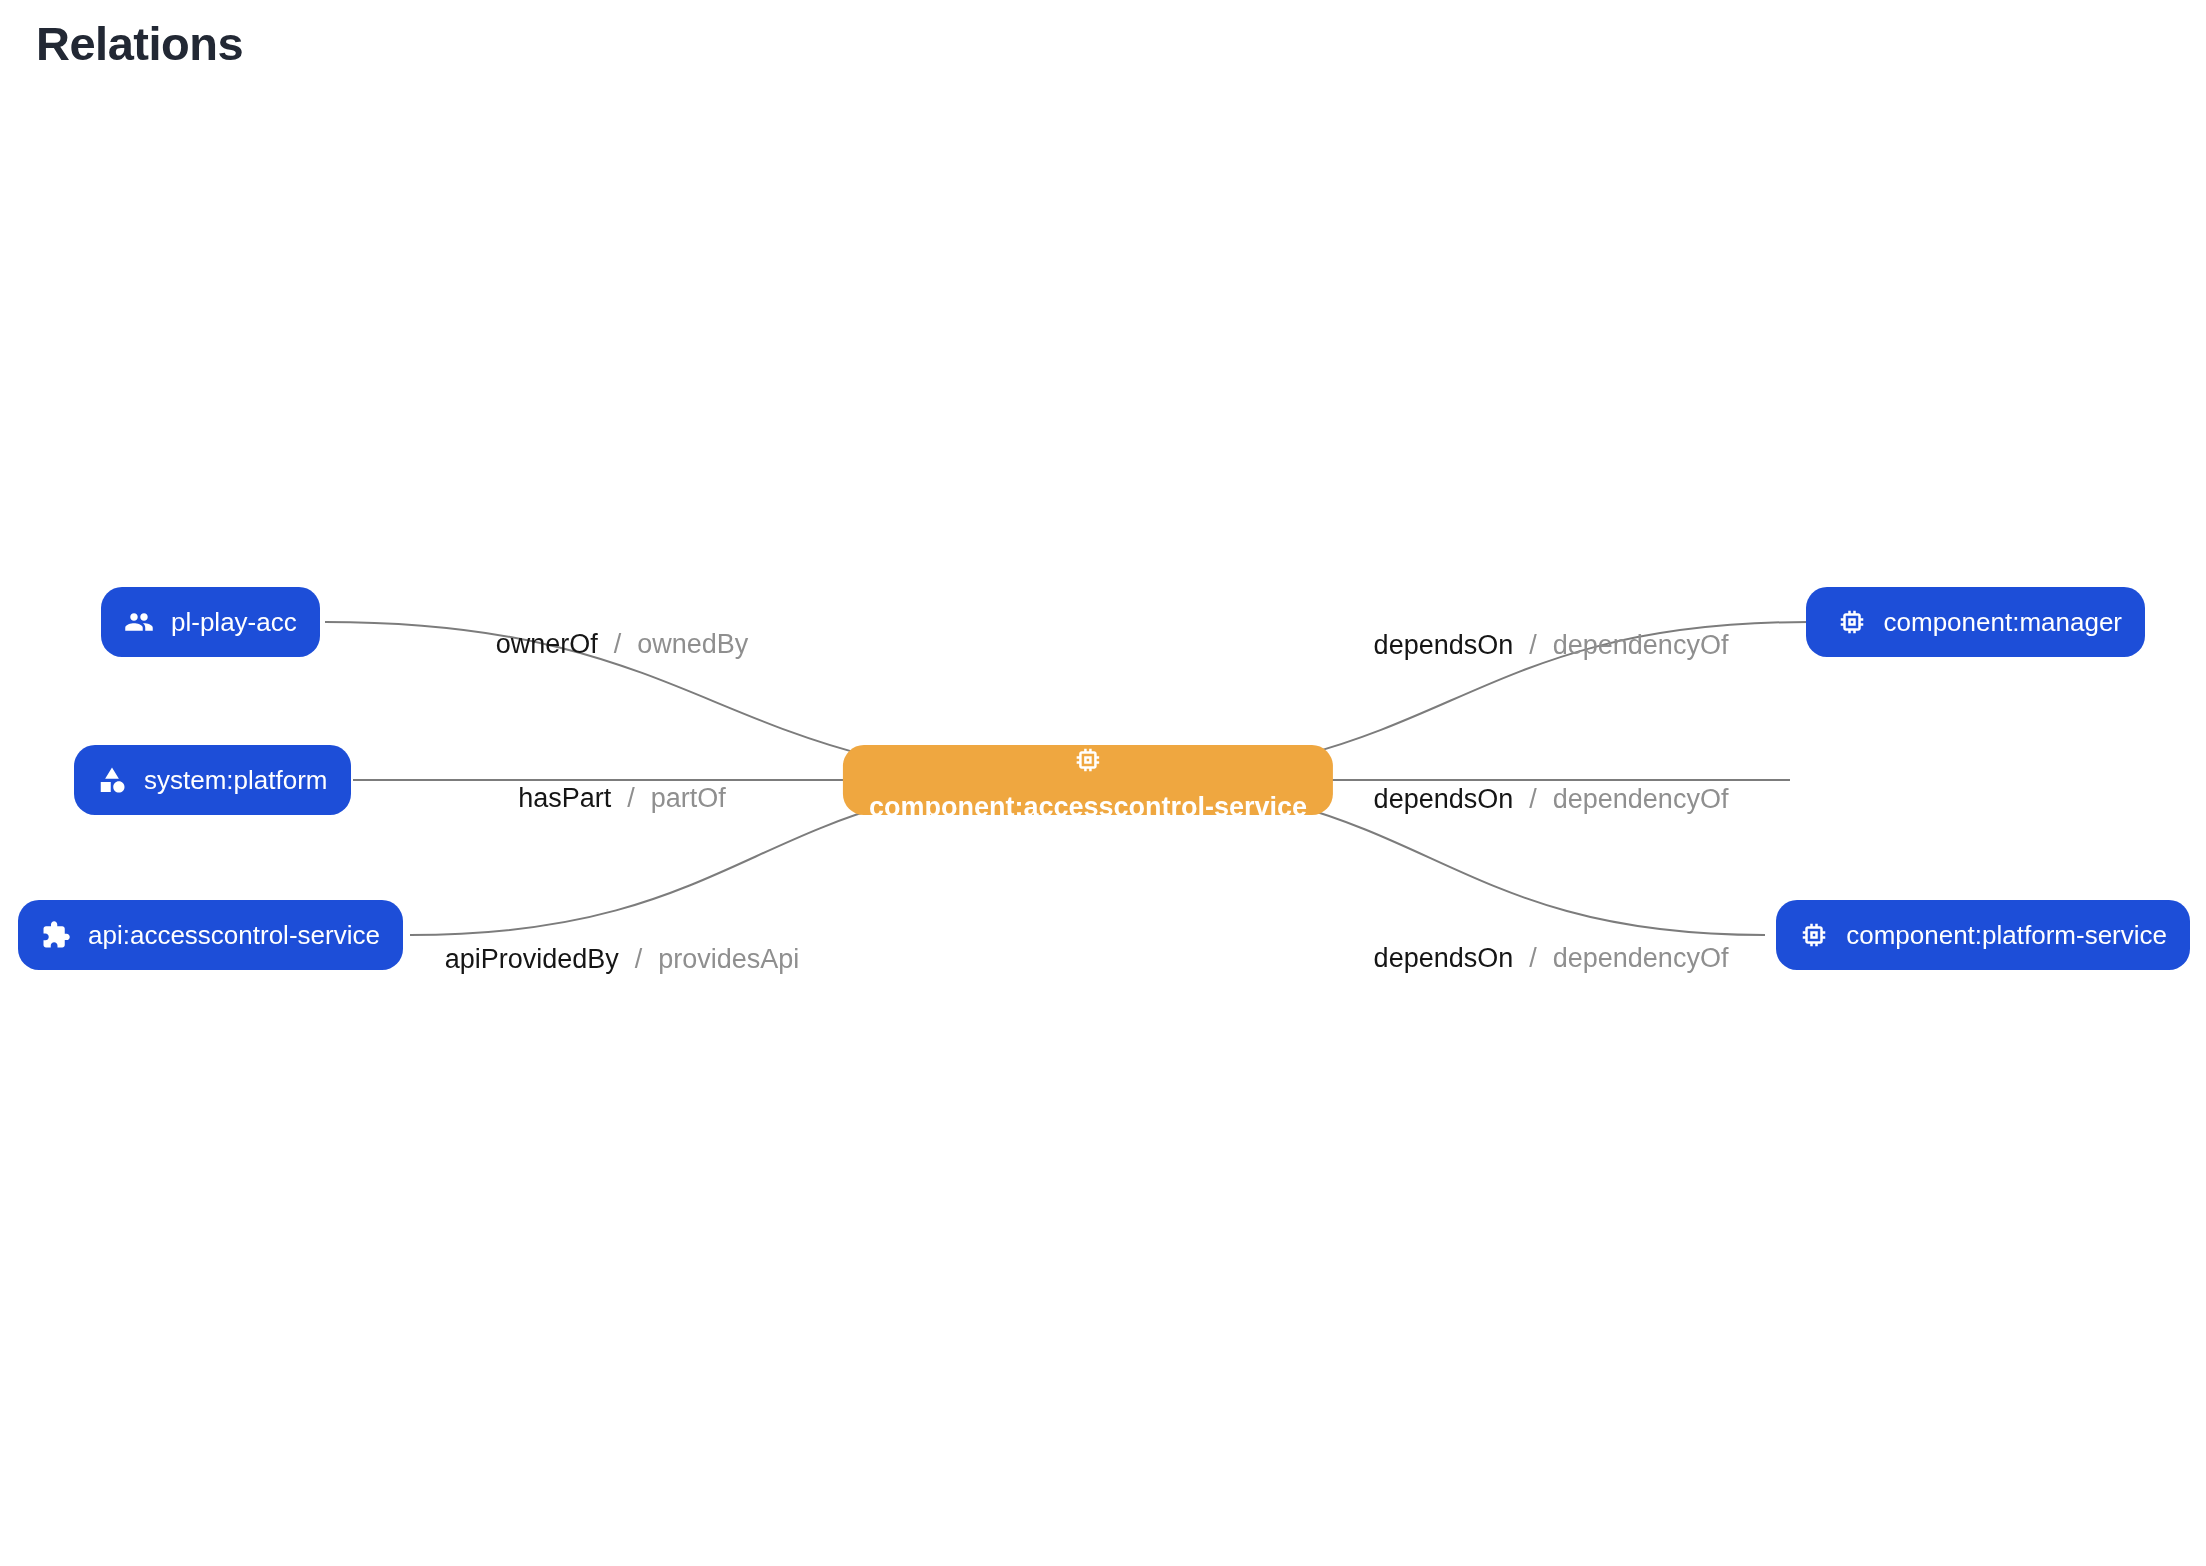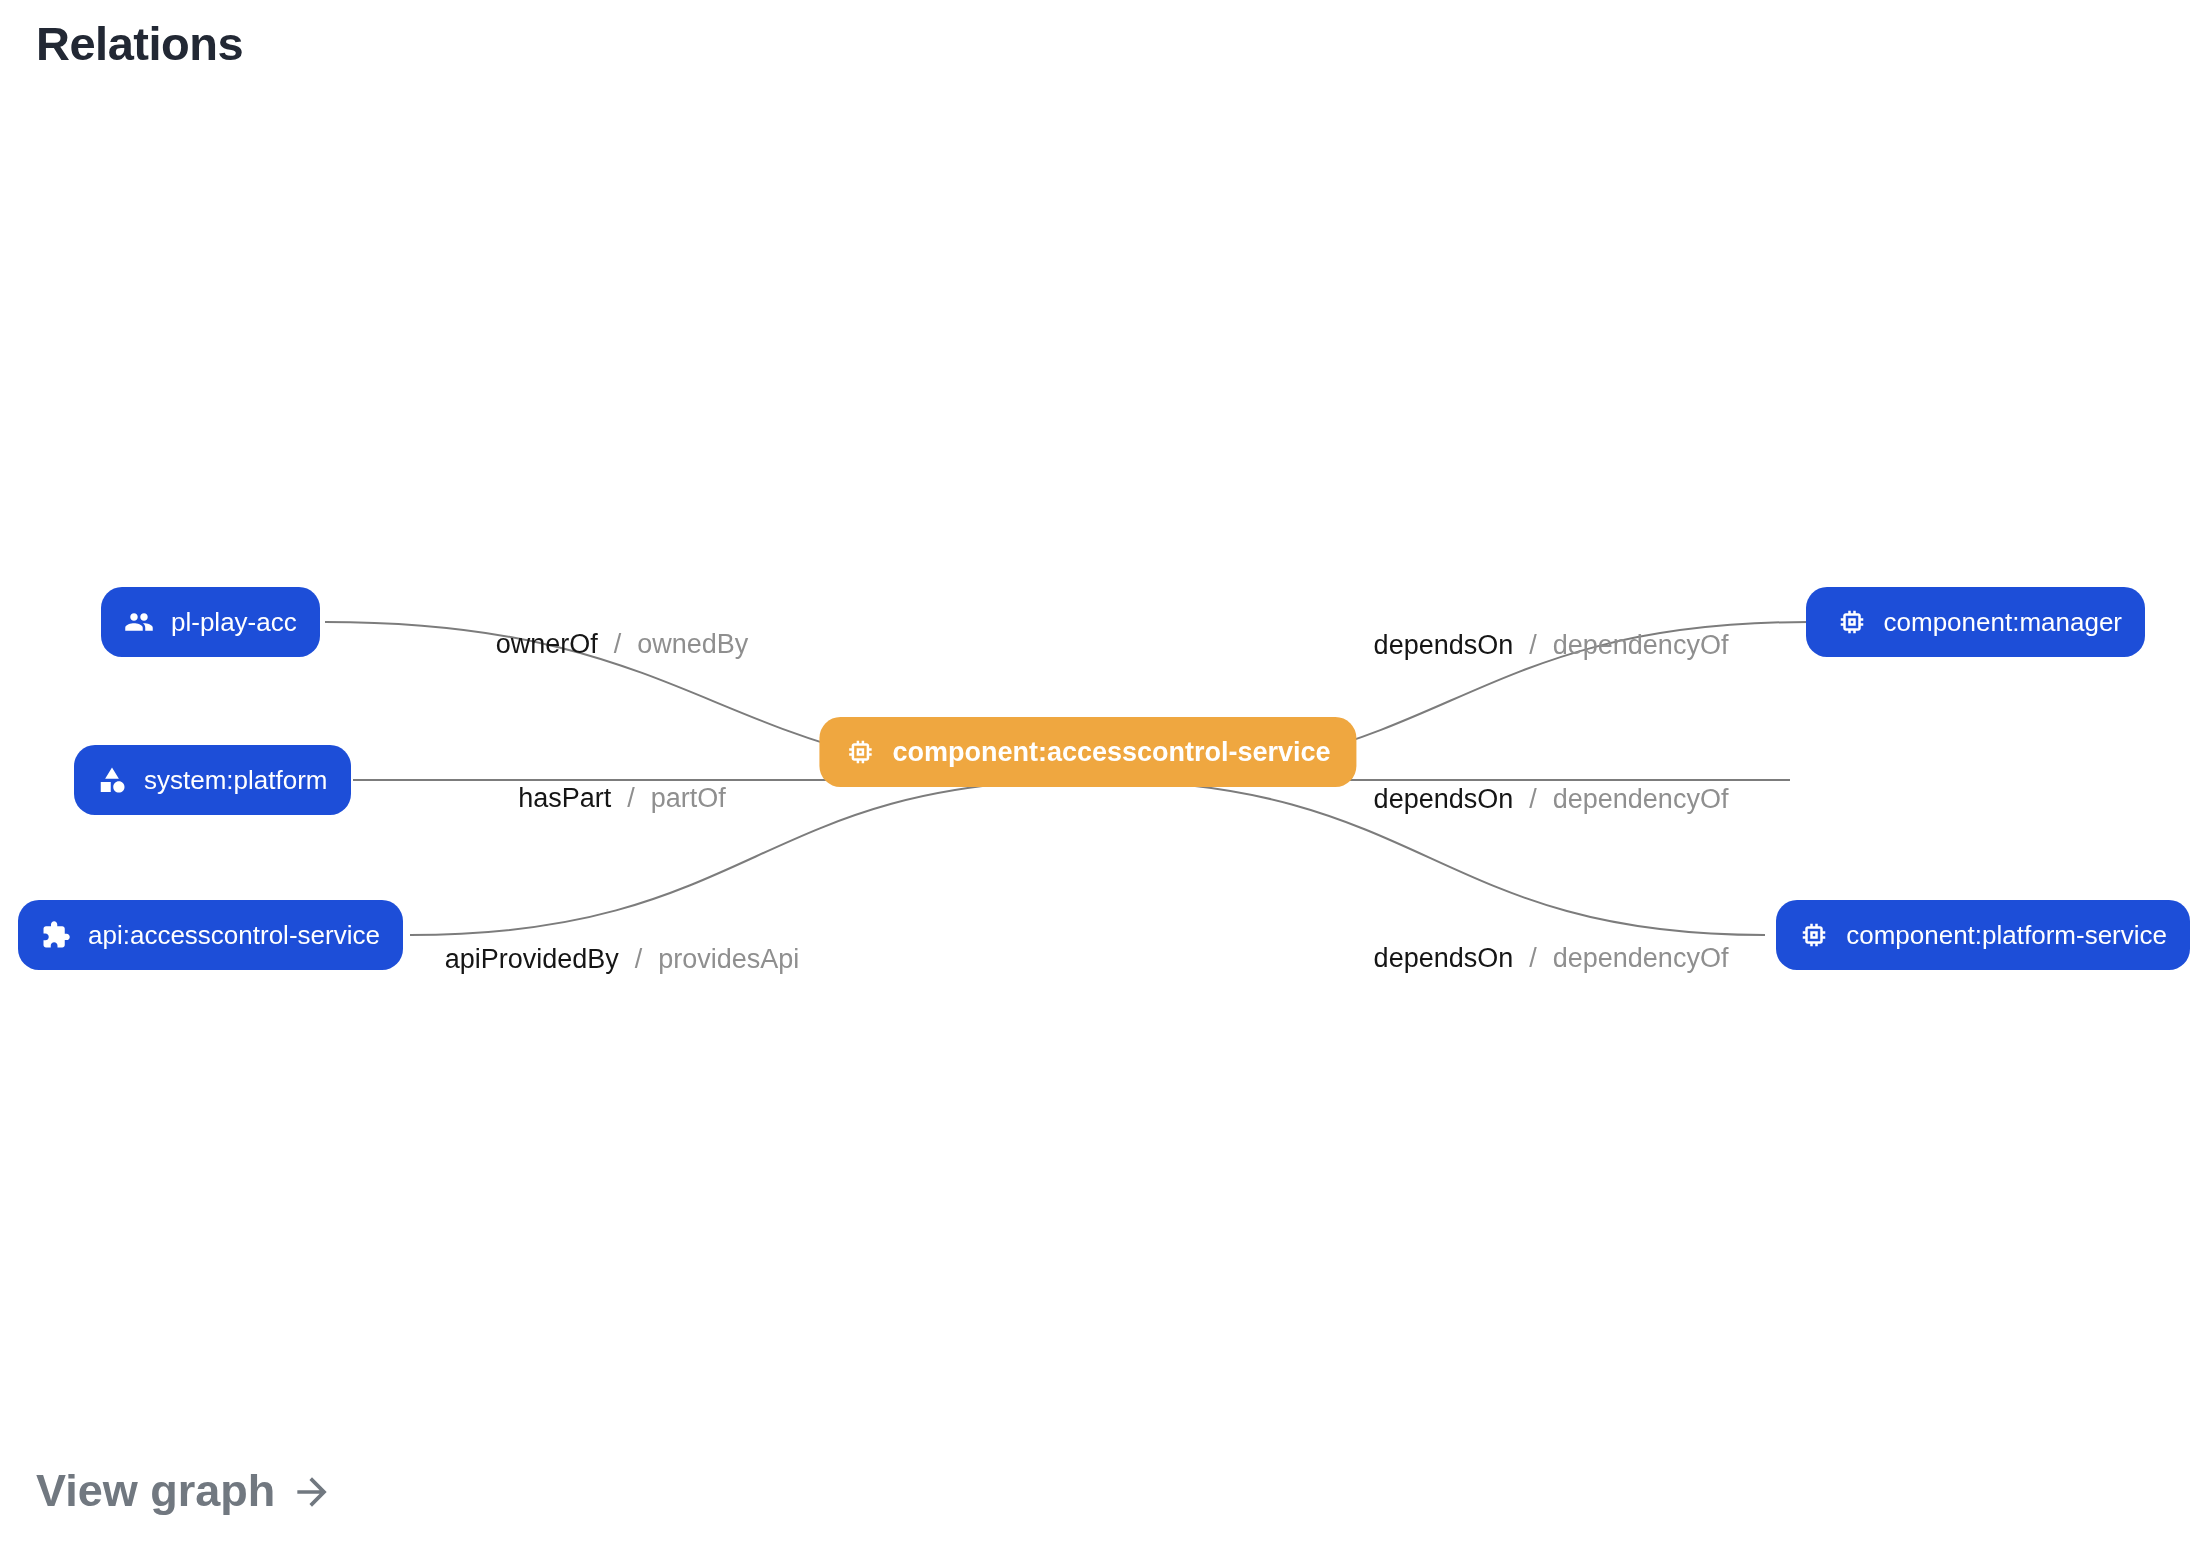--- a/index.html
+++ b/index.html
@@ -57,21 +57,21 @@
     <span>system:platform</span>
   </div>
 
   <div class="node blue" style="left:18px;top:900px;">
     <svg class="nicon" viewBox="0 0 24 24" fill="#ffffff">
         <path d="M20.5 11H19V7c0-1.1-.9-2-2-2h-4V3.5C13 2.12 11.88 1 10.5 1S8 2.12 8 3.5V5H4c-1.1 0-1.99.9-1.99 2v3.8H3.5c1.49 0 2.7 1.21 2.7 2.7s-1.21 2.7-2.7 2.7H2V20c0 1.1.9 2 2 2h3.8v-1.5c0-1.49 1.21-2.7 2.7-2.7 1.49 0 2.7 1.21 2.7 2.7V22H17c1.1 0 2-.9 2-2v-4h1.5c1.38 0 2.5-1.12 2.5-2.5S21.88 11 20.5 11z"></path>
       </svg>
     <span>api:accesscontrol-service</span>
   </div>
 
-  <div class="node orange" style="left:1088px;top:717px;">
+  <div class="node orange" style="left:1088px;top:745px;flex-direction:column;">
     <svg class="nicon" viewBox="0 0 24 24" fill="#ffffff">
         <path d="M15 9H9v6h6V9zm-2 4h-2v-2h2v2zm8-2V9h-2V7c0-1.1-.9-2-2-2h-2V3h-2v2h-2V3H9v2H7c-1.1 0-2 .9-2 2v2H3v2h2v2H3v2h2v2c0 1.1.9 2 2 2h2v2h2v-2h2v2h2v-2h2c1.1 0 2-.9 2-2v-2h2v-2h-2v-2h2zm-4 6H7V7h10v10z"></path>
       </svg>
     <span>component:accesscontrol-service</span>
   </div>
 
   <div class="node blue" style="right:61px;top:587px;padding-left:31px;">
     <svg class="nicon" viewBox="0 0 24 24" fill="#ffffff">
         <path d="M15 9H9v6h6V9zm-2 4h-2v-2h2v2zm8-2V9h-2V7c0-1.1-.9-2-2-2h-2V3h-2v2h-2V3H9v2H7c-1.1 0-2 .9-2 2v2H3v2h2v2H3v2h2v2c0 1.1.9 2 2 2h2v2h2v-2h2v2h2v-2h2c1.1 0 2-.9 2-2v-2h2v-2h-2v-2h2zm-4 6H7V7h10v10z"></path>
       </svg>
@@ -111,20 +111,14 @@
     <span class="p">dependsOn</span>
     <span class="sep">/</span>
     <span class="s">dependencyOf</span>
   </div>
   <div class="edge-label" style="left:1551px;top:958px;">
     <span class="p">dependsOn</span>
     <span class="sep">/</span>
     <span class="s">dependencyOf</span>
   </div>
 
-  <div class="view-graph">
-    <span>View graph</span>
-    <svg class="aicon" viewBox="0 0 24 24" fill="#717880">
-        <path d="M12 4l-1.41 1.41L16.17 11H4v2h12.17l-5.58 5.59L12 20l8-8z"></path>
-      </svg>
-  </div>
 
 </div>
 
 </body></html>

